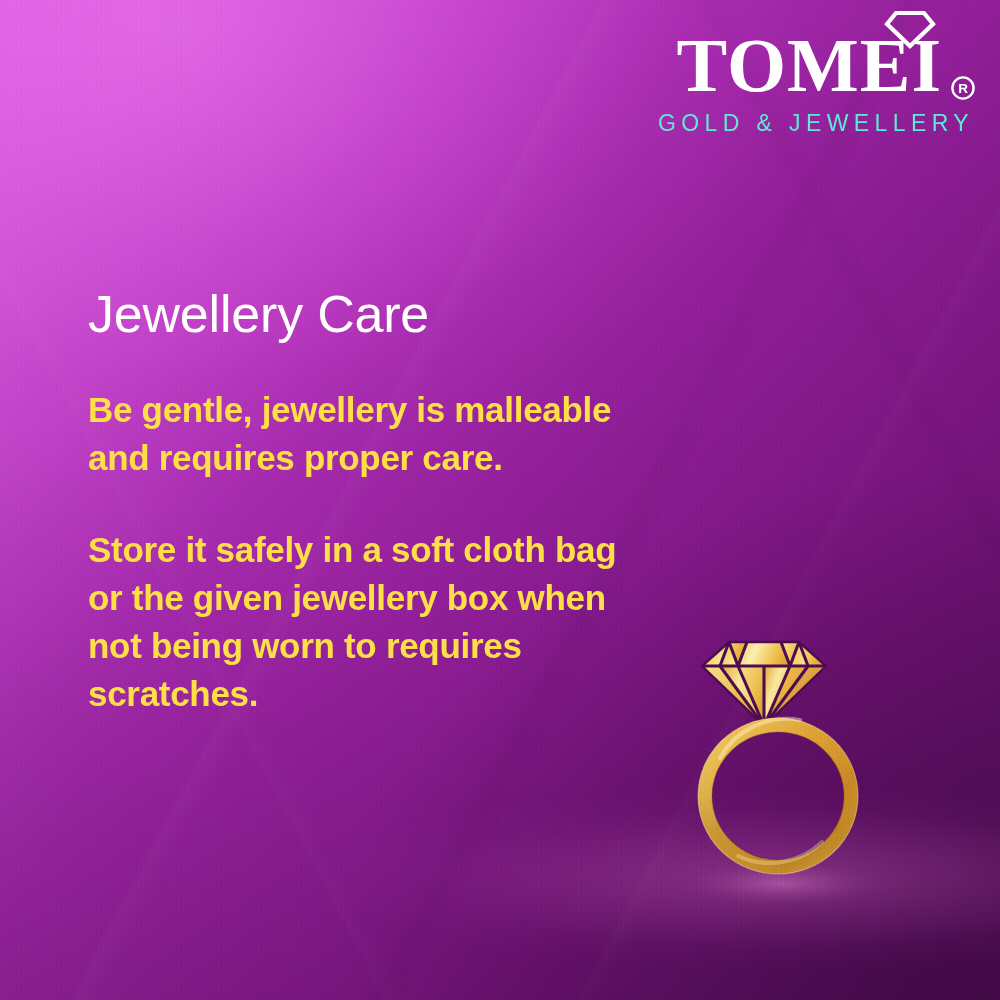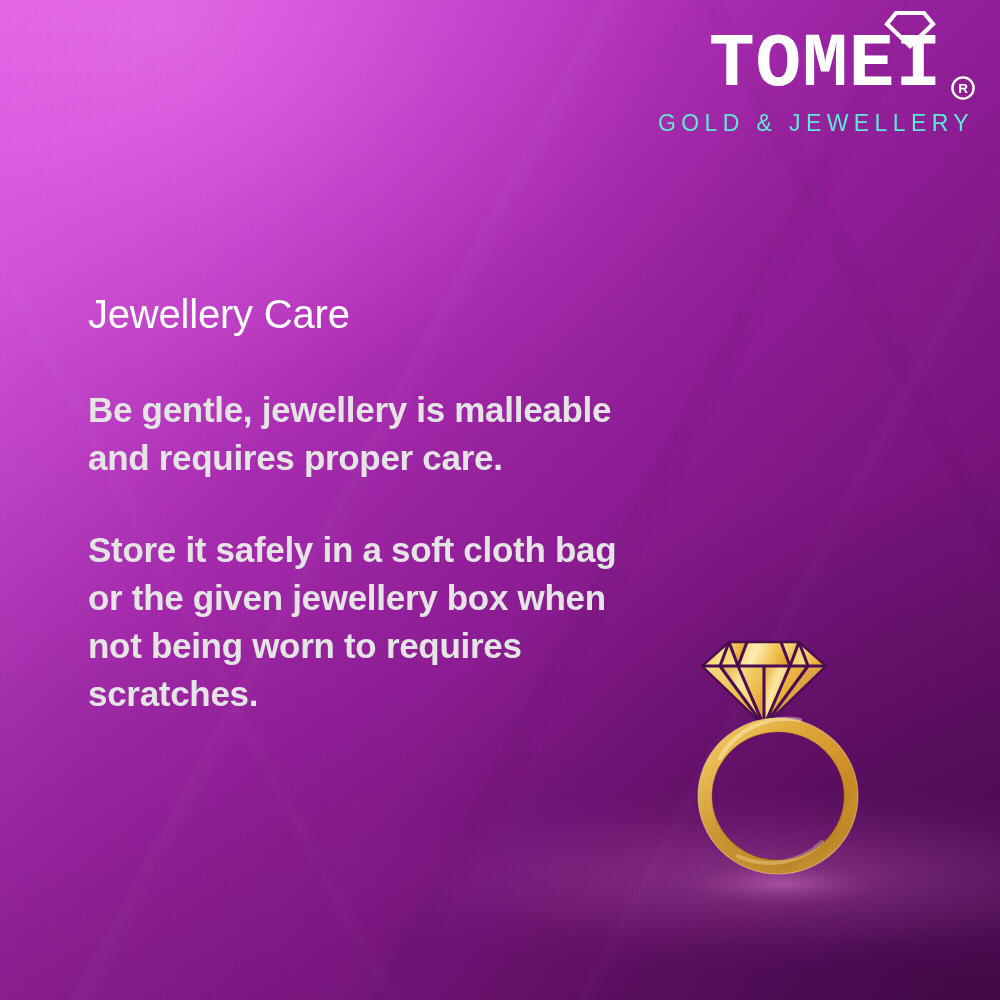--- a/index.html
+++ b/index.html
@@ -114,21 +114,21 @@
   .logo-wordmark {
     position: absolute;
     right: 36px;
     top: 0;
     font-size: 76px;
     line-height: 78px;
     font-weight: 700;
     color: #FFFFFF;
     letter-spacing: 1px;
     white-space: nowrap;
-    font-family: Liberation Mono, monospace;
+    font-family: Liberation Serif, serif;
   }
   .logo-diamond-mark {
     position: absolute;
     right: 42px;
     top: -20px;
     width: 52px;
     height: 44px;
   }
   .logo-reg {
     position: absolute;
@@ -150,32 +150,32 @@
   }
 
   
   .copy {
     position: absolute;
     left: 88px;
     top: 288px;
     width: 580px;
   }
   .headline {
-    font-size: 40px;
+    font-size: 52px;
     line-height: 52px;
     font-weight: 400;
     color: #FFFFFF;
     letter-spacing: -0.2px;
     margin: 0 0 46px 0;
   }
   .para {
     font-size: 35px;
     line-height: 48px;
     font-weight: 700;
-    color: #e5e5e5;
+    color: #fde047;
     letter-spacing: -0.3px;
     margin: 0 0 44px 0;
     max-width: 560px;
   }
   .para:last-child { margin-bottom: 0; }
 
   
   .ring-graphic {
     position: absolute;
     left: 690px;

